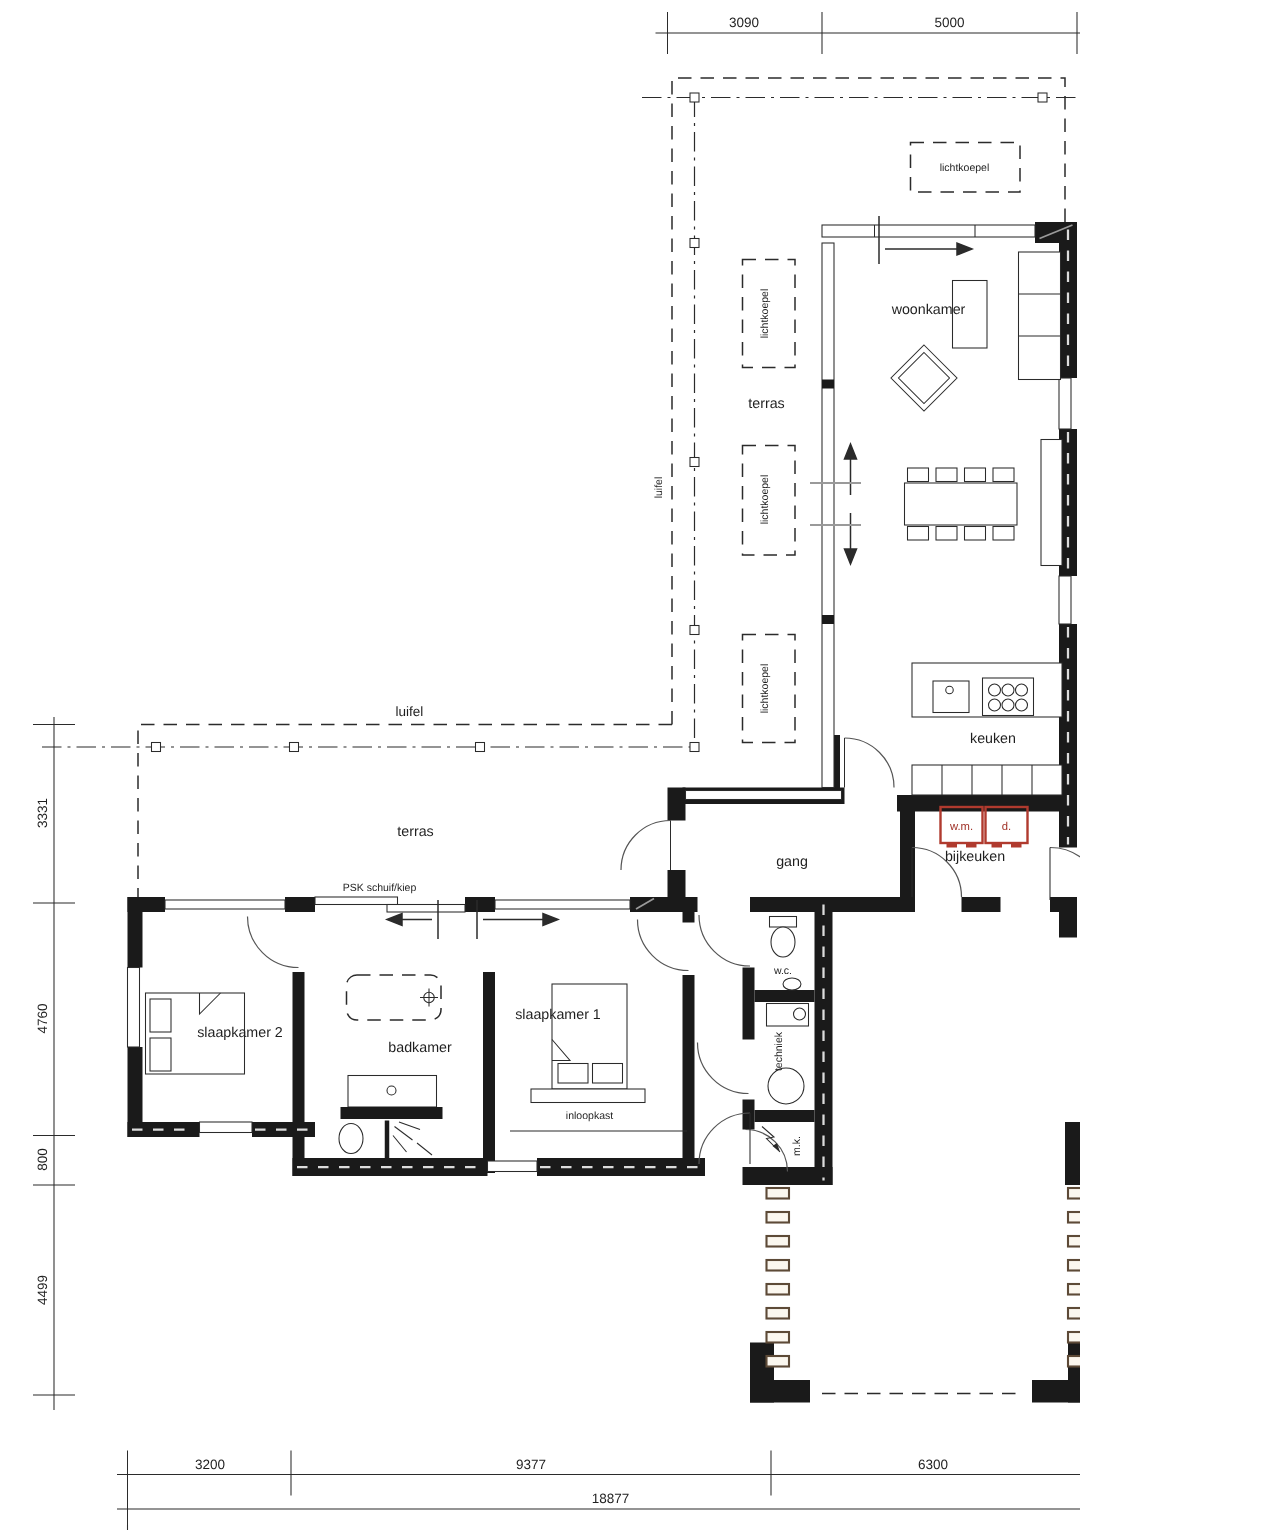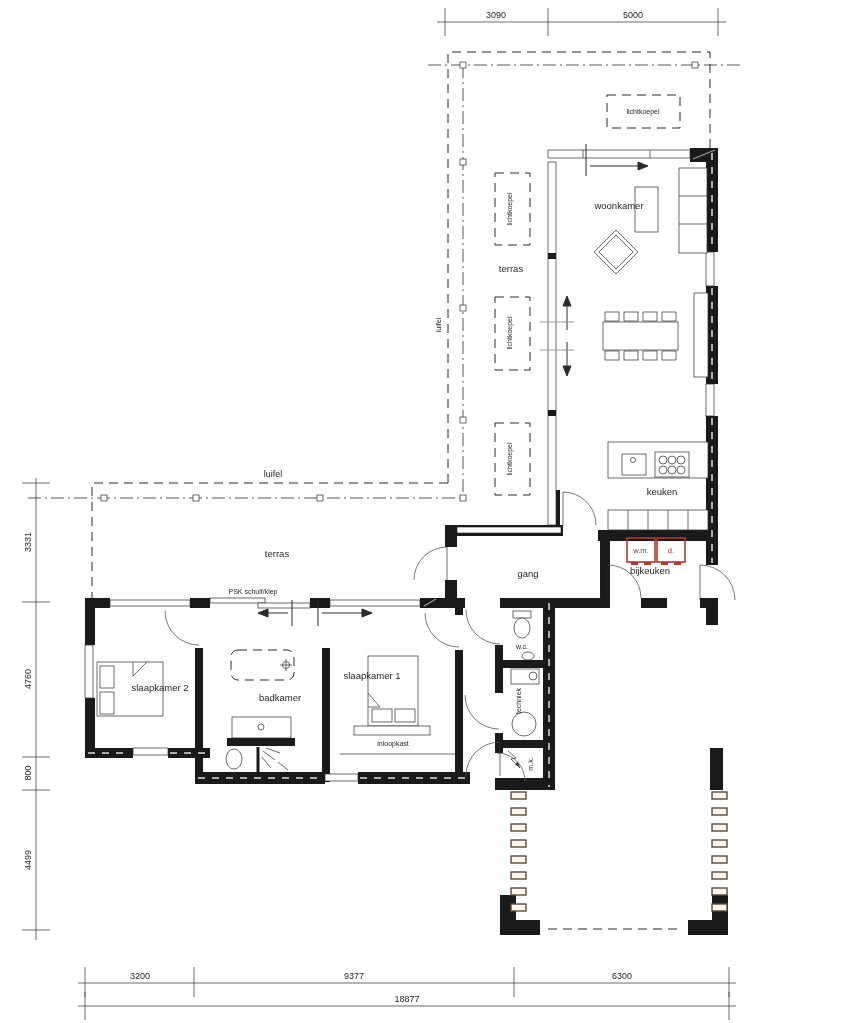--- a/index.html
+++ b/index.html
@@ -1,17 +1,17 @@
 <!DOCTYPE html>
 <html><head>
 <meta charset="utf-8">
 <style>
   html,body{margin:0;padding:0;background:#fff;}
   #canvas{position:relative;width:720px;height:1023px;background:#ffffff;overflow:hidden;
-          font-family:"Liberation Sans",sans-serif;padding-left:24px;}
+          font-family:"Liberation Sans",sans-serif;}
   svg{position:absolute;left:0;top:0;}
   .w   {fill:#1a1a1a;stroke:none;}
   .lnt {stroke:#2b2b2b;stroke-width:0.7;fill:none;}
   .fwt {fill:#ffffff;stroke:#2b2b2b;stroke-width:0.7;}
   .dsh {stroke:#2b2b2b;stroke-width:1;fill:none;stroke-dasharray:9 6;}
   .ddot{stroke:#2b2b2b;stroke-width:0.8;fill:none;stroke-dasharray:13 4 2 4;}
   .arc {stroke:#555;stroke-width:0.8;fill:none;}
   .ins {stroke:#ffffff;stroke-width:1.5;fill:none;stroke-dasharray:7 7;opacity:.85;}
   .gry {stroke:#9a9a9a;stroke-width:1.2;fill:none;}
   .red {fill:none;stroke:#b03a2e;stroke-width:1.6;}

